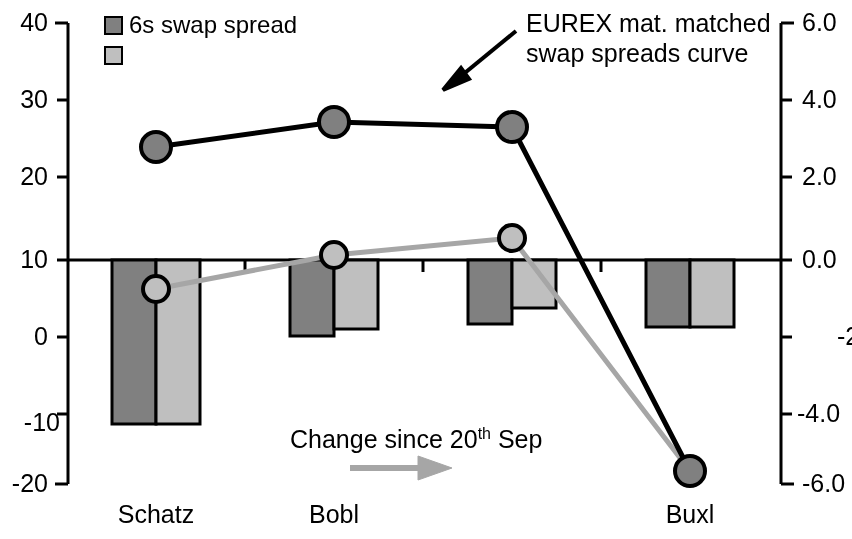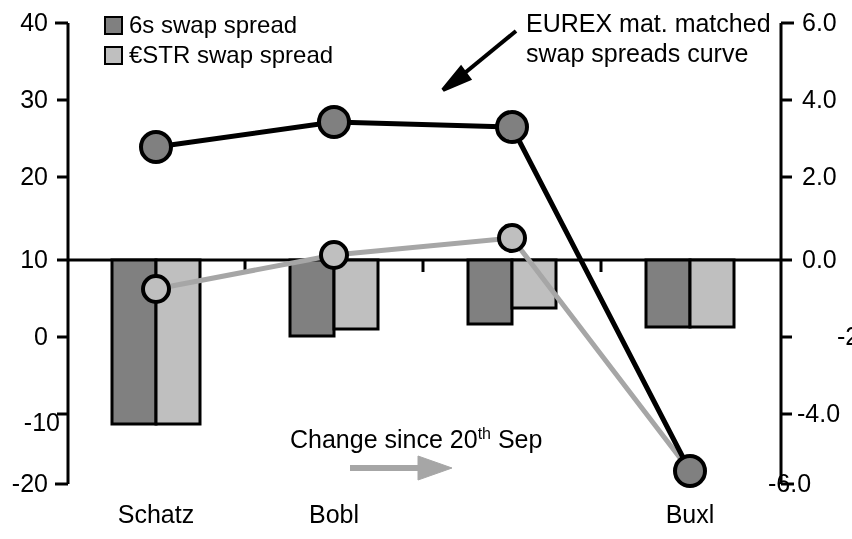--- a/index.html
+++ b/index.html
@@ -118,34 +118,33 @@
   <div class="tick-label tick-left" style="left:2px;top:324px;width:46px;">0</div>
   <div class="tick-label tick-left" style="left:14px;top:401px;width:46px;margin-top:9px;">-10</div>
   <div class="tick-label tick-left" style="left:2px;top:471px;width:46px;">-20</div>
 
   <div class="tick-label tick-right" style="left:802px;top:10px;">6.0</div>
   <div class="tick-label tick-right" style="left:802px;top:87px;text-align:center;">4.0</div>
   <div class="tick-label tick-right" style="left:802px;top:164px;">2.0</div>
   <div class="tick-label tick-right" style="left:802px;top:247px;">0.0</div>
   <div class="tick-label tick-right" style="left:797px;top:324px;margin-left:40px;">-2.0</div>
   <div class="tick-label tick-right" style="left:797px;top:401px;">-4.0</div>
-  <div class="tick-label tick-right" style="left:768px;top:471px;">-6.0</div>
+  <div class="tick-label tick-right" style="left:802px;top:471px;">-6.0</div>
 
   <div class="cat-label" style="left:86px;top:502px;width:140px;">Schatz</div>
   <div class="cat-label" style="left:264px;top:502px;width:140px;">Bobl</div>
   <div class="cat-label" style="left:620px;top:502px;width:140px;">Buxl</div>
 
   <div class="legend">
     <div class="legend-row">
       <span class="legend-swatch" style="background:#808080;"></span>
       <span class="legend-text">6s swap spread</span>
     </div>
     <div class="legend-row">
       <span class="legend-swatch" style="background:#BFBFBF;"></span>
-      <span class="legend-text">€STR swap spread</span>
     </div>
   </div>
 
   <div class="anno anno-top">
     <div>EUREX mat. matched</div>
     <div>swap spreads curve</div>
   </div>
 
   <div class="anno anno-bottom">
     <span>Change since 20</span><span class="sup">th</span><span> Sep</span>

